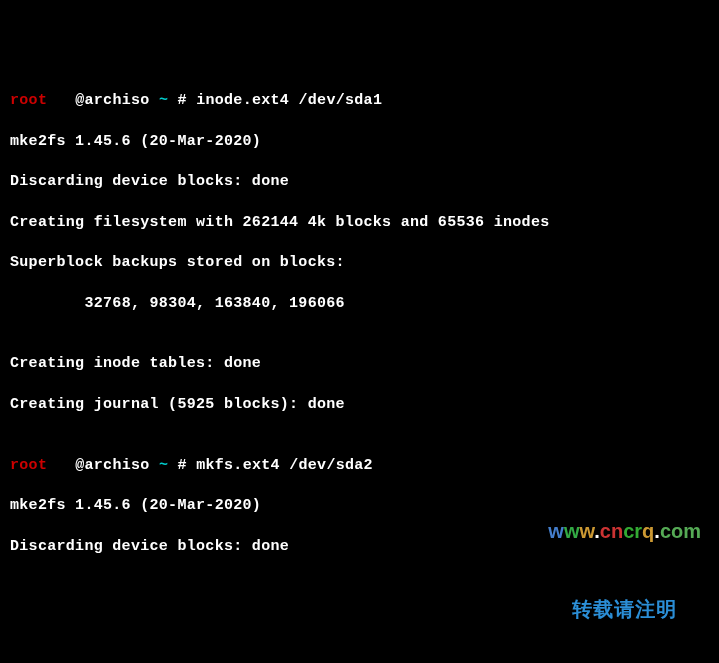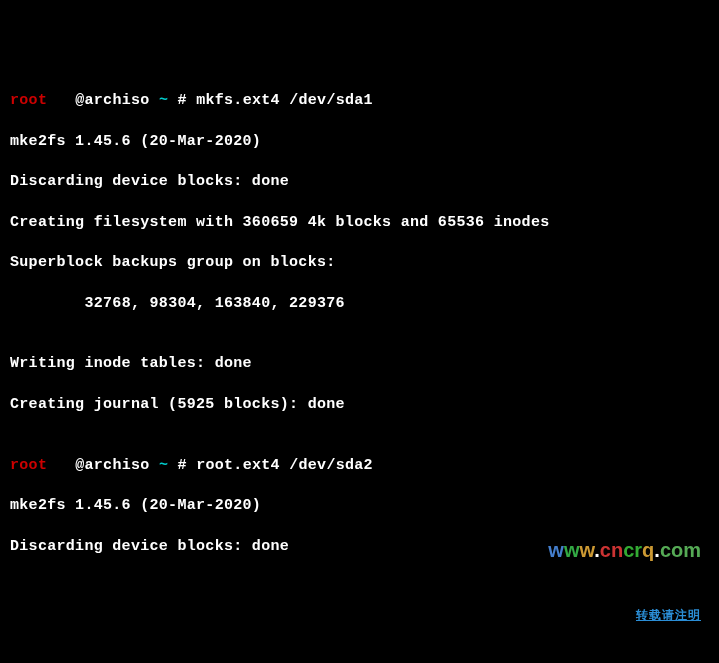--- a/index.html
+++ b/index.html
@@ -38,58 +38,57 @@
     }
     .prompt-hash {
       color: #ffffff;
     }
     .watermark {
       position: absolute;
       right: 18px;
       bottom: 20px;
       font-family: Arial, sans-serif;
       font-weight: bold;
-      text-align: right;
+      text-align: center;
     }
     .wm-url {
       font-size: 20px;
       letter-spacing: 0;
     }
     .wm-url .w1 { color: #447ecc; }
     .wm-url .w2 { color: #33aa44; }
     .wm-url .w3 { color: #cc9933; }
     .wm-url .dot { color: #ffffff; }
     .wm-url .cn { color: #cc3333; }
     .wm-url .cr { color: #33aa33; }
     .wm-url .q { color: #cc9933; }
     .wm-url .com { color: #55aa55; }
     .wm-text {
       color: #2b8ed6;
-      font-size: 12px;
+      font-size: 20px;
       letter-spacing: 1px;
-      margin-top: 2px;
-      text-decoration: underline;
+      margin-top: 10px;
     }
   </style>
 </head>
 <body>
 
 
 
-<div><span class="line"><span class="user-root">root</span><span class="at-host">@archiso </span><span class="tilde">~</span><span class="prompt-hash"> # </span><span>mkfs.ext4 /dev/sda1</span></span>
+<div><span class="line"><span class="user-root">root</span><span class="at-host">@archiso </span><span class="tilde">~</span><span class="prompt-hash"> # </span><span>inode.ext4 /dev/sda1</span></span>
 <span class="line">mke2fs 1.45.6 (20-Mar-2020)</span>
 <span class="line">Discarding device blocks: done</span>
-<span class="line">Creating filesystem with 360659 4k blocks and 65536 inodes</span>
-<span class="line">Superblock backups group on blocks:</span>
-<span class="line">        32768, 98304, 163840, 229376</span>
+<span class="line">Creating filesystem with 262144 4k blocks and 65536 inodes</span>
+<span class="line">Superblock backups stored on blocks:</span>
+<span class="line">        32768, 98304, 163840, 196066</span>
 
-<span class="line">Writing inode tables: done</span>
+<span class="line">Creating inode tables: done</span>
 <span class="line">Creating journal (5925 blocks): done</span>
 
-<span class="line"><span class="user-root">root</span><span class="at-host">@archiso </span><span class="tilde">~</span><span class="prompt-hash"> # </span><span>root.ext4 /dev/sda2</span></span>
+<span class="line"><span class="user-root">root</span><span class="at-host">@archiso </span><span class="tilde">~</span><span class="prompt-hash"> # </span><span>mkfs.ext4 /dev/sda2</span></span>
 <span class="line">mke2fs 1.45.6 (20-Mar-2020)</span>
 <span class="line">Discarding device blocks: done</span>
 
 
 
 
 
 
 
 

